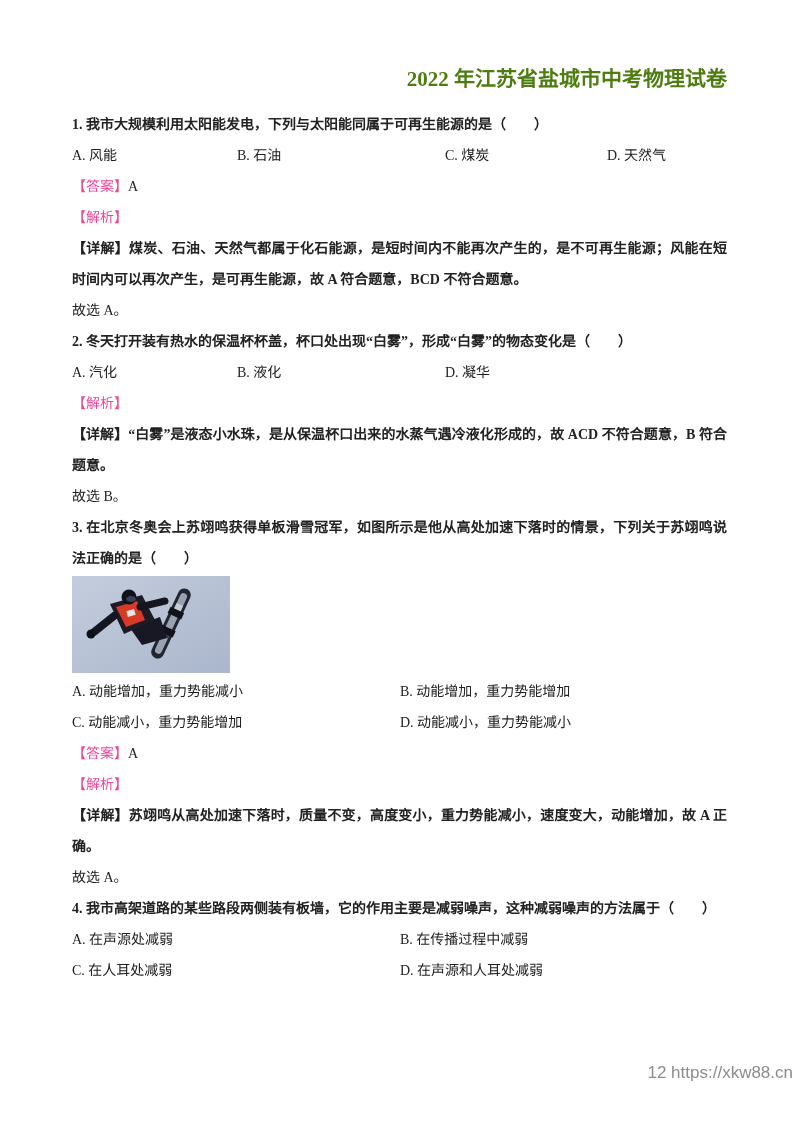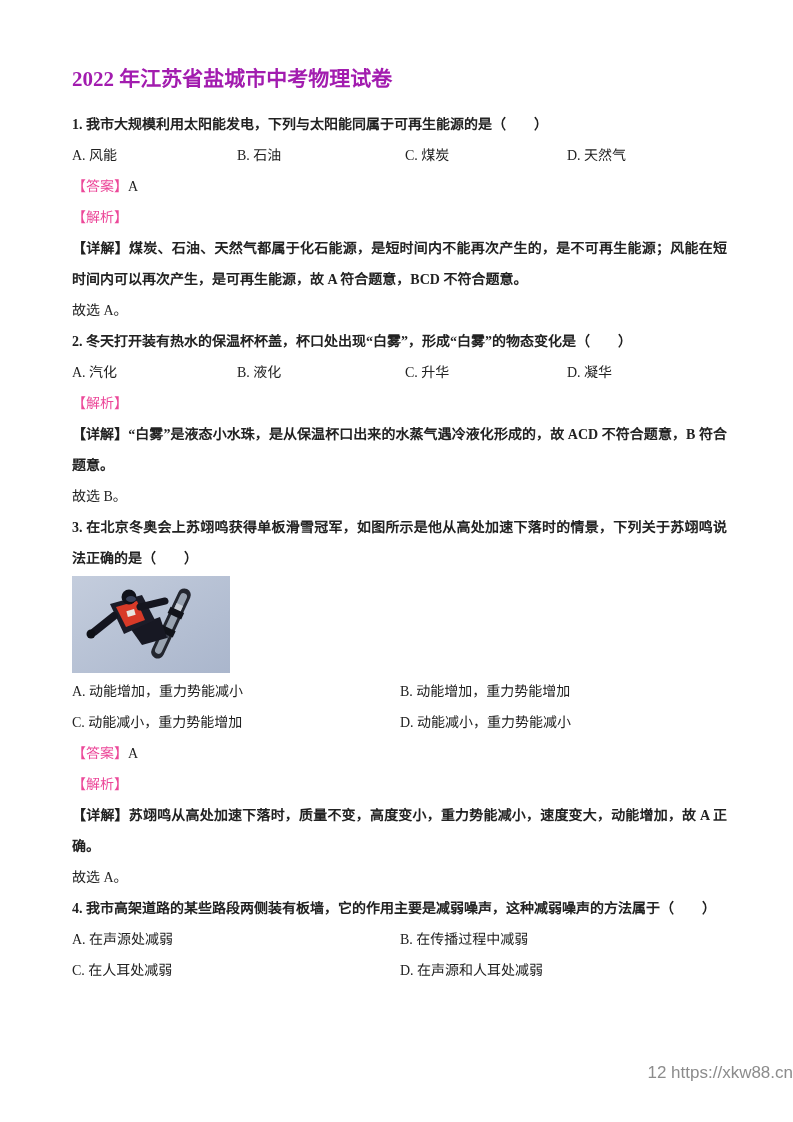--- a/index.html
+++ b/index.html
@@ -13,30 +13,30 @@
     color:#222222;
     font-family:"Liberation Serif","DejaVu Serif",serif;
     font-size:14px;
     overflow:hidden;
   }
   .doc-title{
     margin:0 0 15px 0;
     font-size:21px;
     font-weight:700;
     line-height:30px;
-    text-align:left;
-    color:#a21caf;
+    text-align:right;
+    color:#4d7c0f;
   }
   p{margin:0;line-height:31px;}
   .stem,.detail{text-align:justify;font-weight:bold;}
   .accent{color:#ec4899;}
   .opts4{display:flex;line-height:31px;}
   .opts4 .opt:nth-child(1){width:165px;}
   .opts4 .opt:nth-child(2){width:168px;}
-  .opts4 .opt:nth-child(3){width:162px;}
+  .opts4 .opt:nth-child(3){width:162px;margin-left:40px;}
   .opts4 .opt:nth-child(4){flex:1;}
   .opts2{display:flex;line-height:31px;}
   .opts2 .opt:nth-child(1){width:328px;}
   .opts2 .opt:nth-child(2){flex:1;}
   .photo-wrap{
     width:158px;height:97px;
     margin:2px 0 3px 0;
     line-height:0;
   }
   .photo-wrap svg{display:block;}
@@ -66,21 +66,20 @@
   </div>
   <p><span class="accent">【答案】</span><span>A</span></p>
   <p class="accent">【解析】</p>
   <p class="detail">【详解】煤炭、石油、天然气都属于化石能源，是短时间内不能再次产生的，是不可再生能源；风能在短时间内可以再次产生，是可再生能源，故 A 符合题意，BCD 不符合题意。</p>
   <p>故选 A。</p>
 
   <p class="stem">2. 冬天打开装有热水的保温杯杯盖，杯口处出现“白雾”，形成“白雾”的物态变化是（　　）</p>
   <div class="opts4">
     <span class="opt">A. 汽化</span>
     <span class="opt">B. 液化</span>
-    <span class="opt">C. 升华</span>
     <span class="opt">D. 凝华</span>
   </div>
   <p class="accent">【解析】</p>
   <p class="detail">【详解】“白雾”是液态小水珠，是从保温杯口出来的水蒸气遇冷液化形成的，故 ACD 不符合题意，B 符合题意。</p>
   <p>故选 B。</p>
 
   <p class="stem">3. 在北京冬奥会上苏翊鸣获得单板滑雪冠军，如图所示是他从高处加速下落时的情景，下列关于苏翊鸣说法正确的是（　　）</p>
   <div class="photo-wrap">
     <svg width="158" height="97" viewBox="0 0 158 97" xmlns="http://www.w3.org/2000/svg" role="img">
       <defs>

